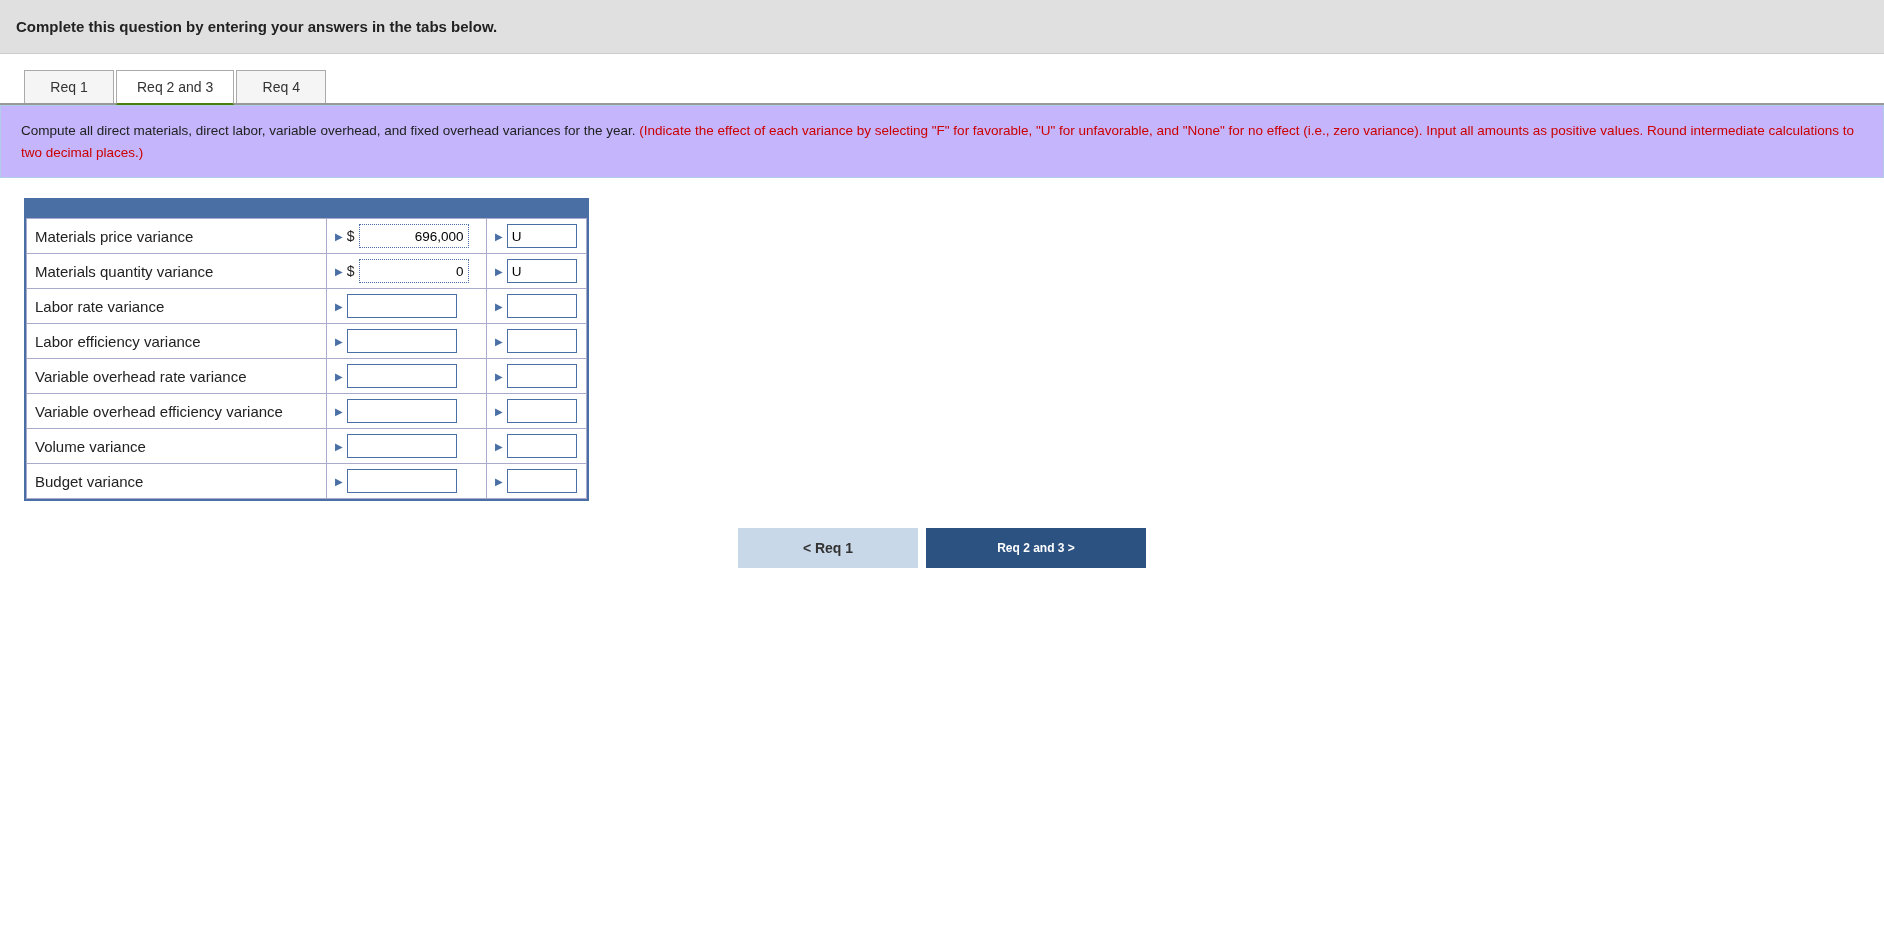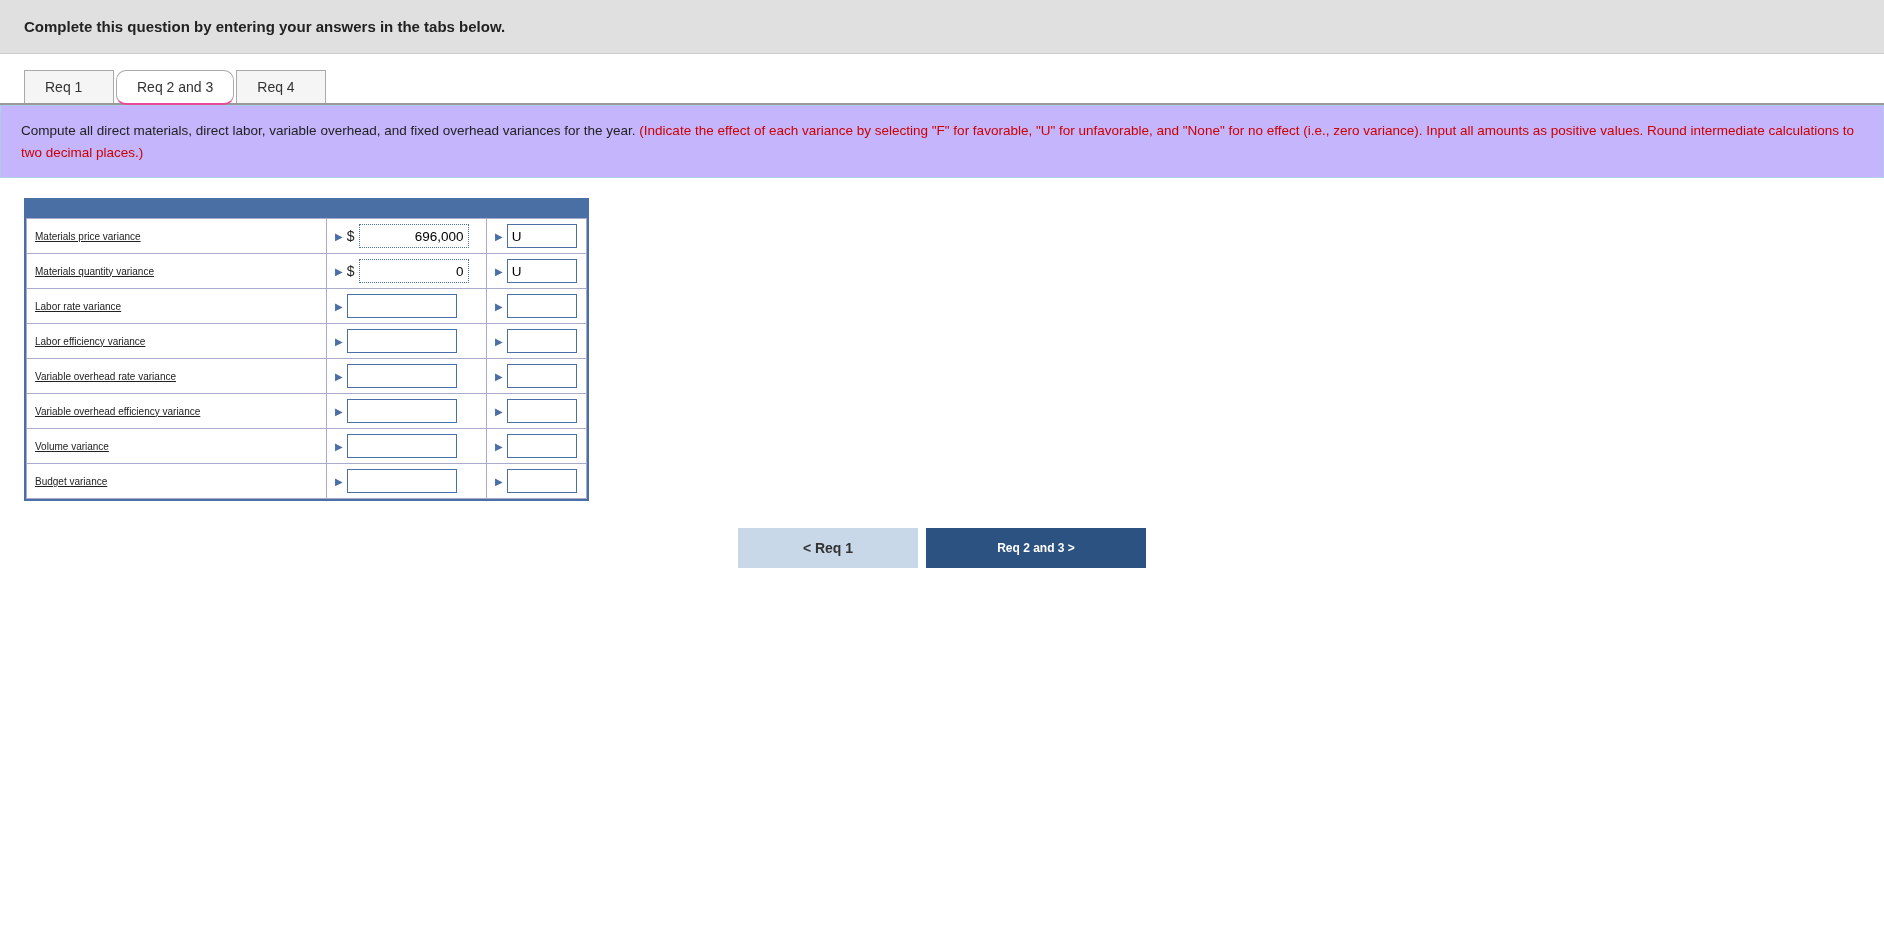--- a/index.html
+++ b/index.html
@@ -5,21 +5,21 @@
     * { box-sizing: border-box; margin: 0; padding: 0; }
     body {
       font-family: Arial, sans-serif;
       font-size: 14px;
       background: #fff;
       color: #222;
     }
 
     .top-banner {
       background: #e0e0e0;
-      padding: 18px 24px;
+      padding: 18px 16px;
       border-bottom: 1px solid #ccc;
     }
 
     .top-banner-text {
       font-weight: bold;
       font-size: 15px;
     }
 
     .tabs-area {
       padding: 16px 24px 0 24px;
@@ -31,29 +31,28 @@
     .tab {
       border: 1px solid #aaa;
       border-bottom: none;
       padding: 8px 20px;
       margin-right: 2px;
       background: #f5f5f5;
       cursor: pointer;
       font-size: 14px;
       color: #333;
       min-width: 90px;
-      text-align: left;
+      text-align: center;
     }
 
     .tab.active {
       background: #fff;
-      border-bottom: 2px solid #ec4899;
+      border-bottom: 2px solid #4d7c0f;
       margin-bottom: -2px;
       z-index: 1;
-      border-radius: 10px;
     }
 
     .instruction-box {
       background: #c4b5fd;
       border: 1px solid #b0cce8;
       margin: 0;
       padding: 14px 20px;
       font-size: 13.5px;
       line-height: 1.6;
     }
@@ -88,22 +87,21 @@
 
     .variance-table td {
       border: 1px solid #aac;
       padding: 5px 8px;
       height: 34px;
       vertical-align: middle;
     }
 
     .label-cell {
       width: 300px;
-      font-size: 10px;
-      text-decoration: underline;
+      font-size: 15px;
     }
 
     .amount-cell {
       width: 160px;
       position: relative;
     }
 
     .effect-cell {
       width: 100px;
     }

